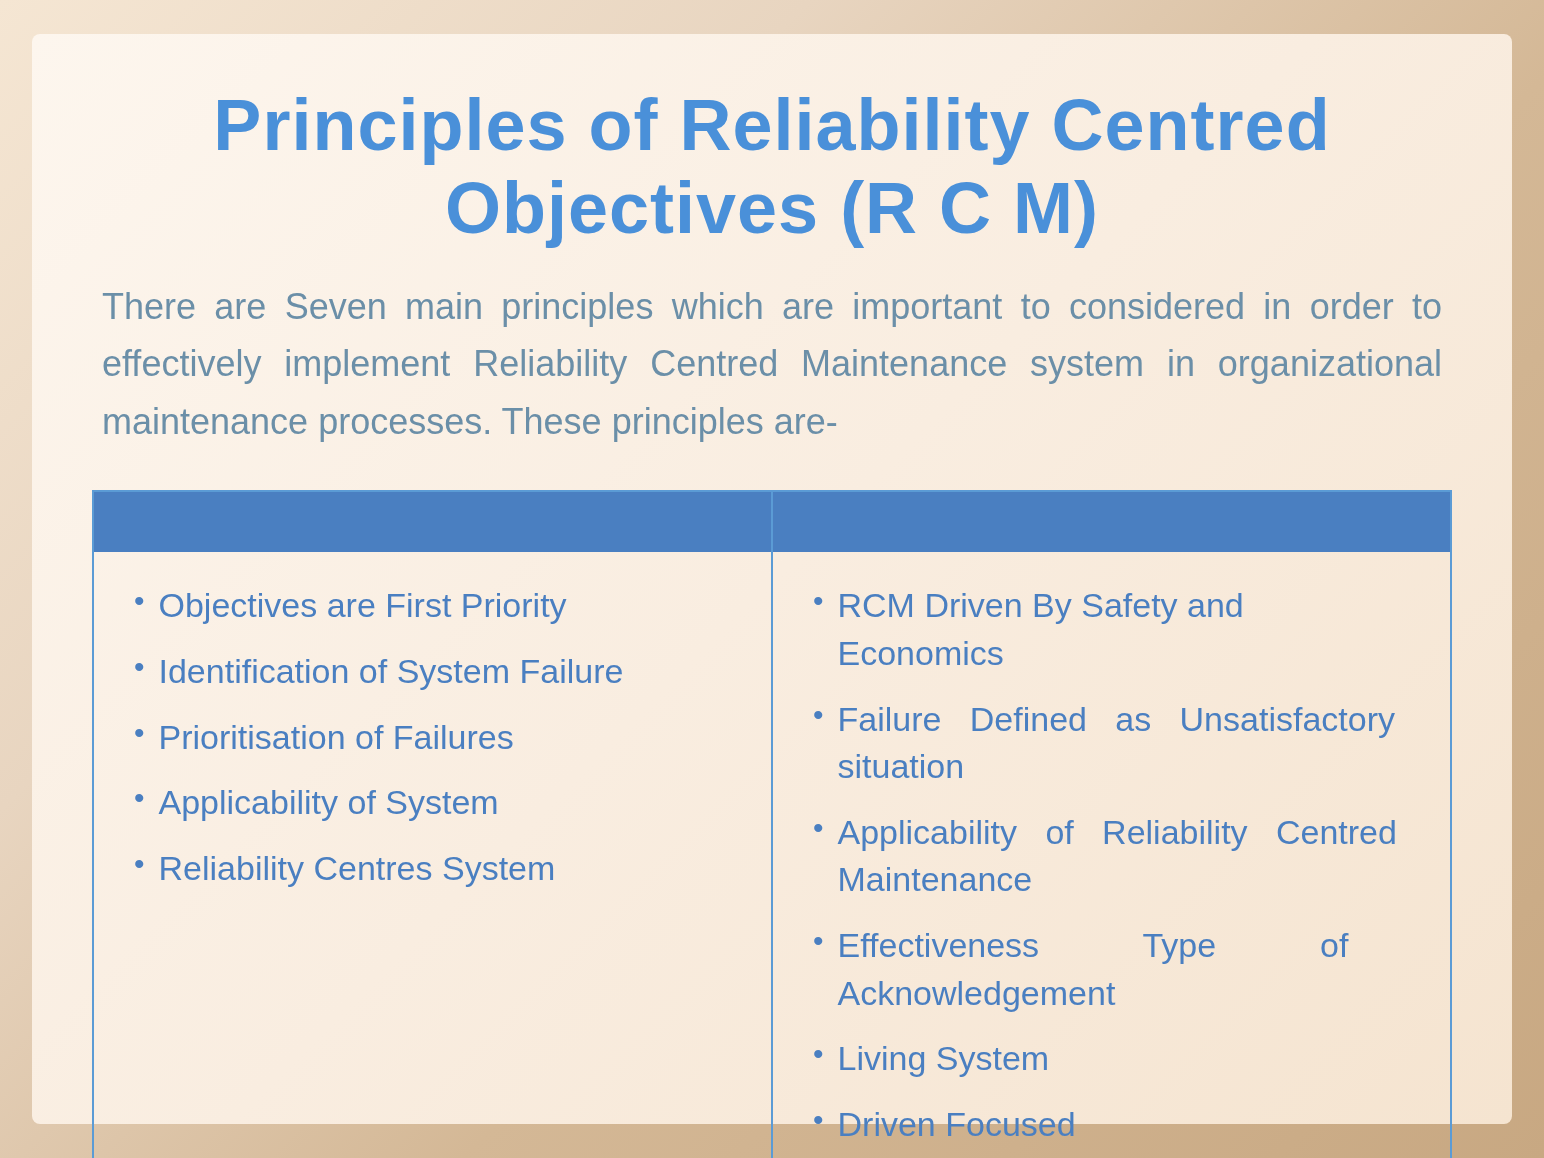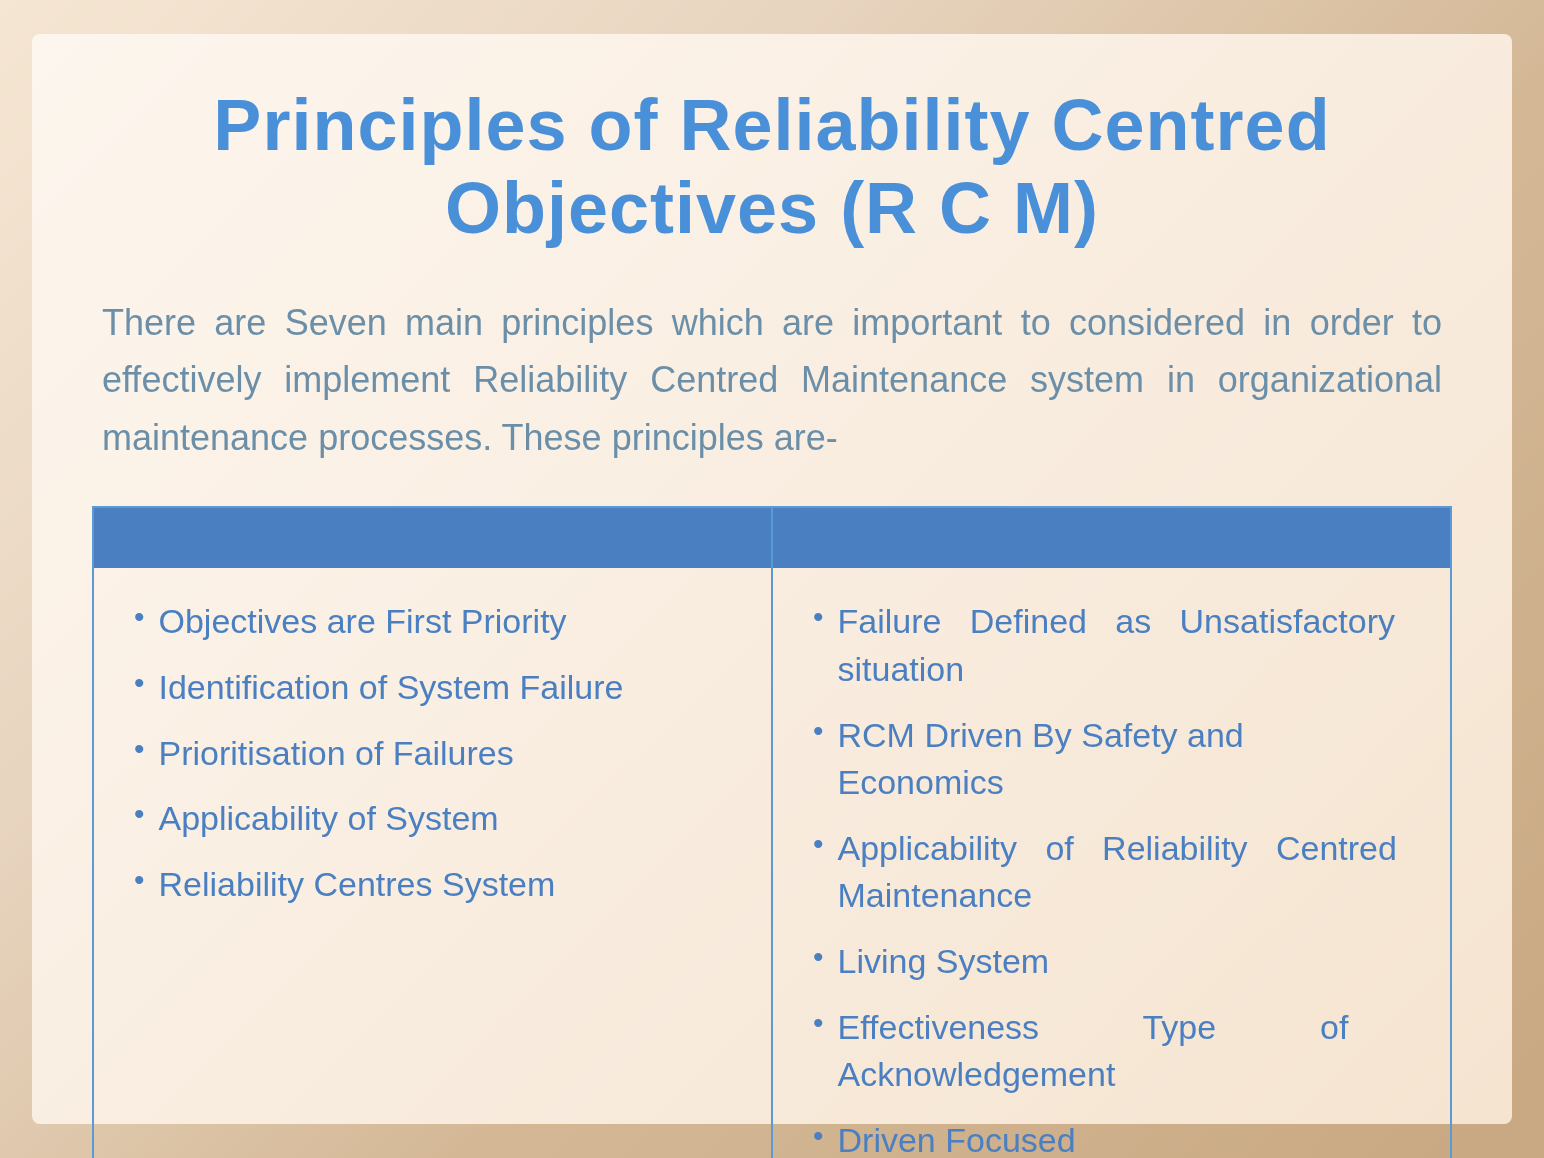--- a/index.html
+++ b/index.html
@@ -22,21 +22,21 @@
       margin: 34px auto;
       background: linear-gradient(135deg, #fdf6ee 0%, #f9ede0 50%, #f5e4d0 100%);
       border-radius: 8px;
       padding: 50px 60px 50px 60px;
       display: flex;
       flex-direction: column;
     }
 
     .title-section {
       text-align: center;
-      margin-bottom: 44px;
+      margin-bottom: 28px;
     }
 
     .main-title {
       font-size: 72px;
       font-weight: bold;
       color: #4a90d9;
       line-height: 1.15;
       letter-spacing: 1px;
     }
 
@@ -137,25 +137,25 @@
         <ul class="bullet-list">
           <li>Objectives are First Priority</li>
           <li>Identification of System Failure</li>
           <li>Prioritisation of Failures</li>
           <li>Applicability of System</li>
           <li>Reliability Centres System</li>
         </ul>
       </div>
       <div class="table-cell-right">
         <ul class="bullet-list">
+          <li>RCM Driven By Safety and Economics</li>
           <li>Failure&nbsp;&nbsp; Defined&nbsp;&nbsp; as&nbsp;&nbsp; Unsatisfactory situation</li>
-          <li>RCM Driven By Safety and Economics</li>
           <li>Applicability&nbsp;&nbsp; of&nbsp;&nbsp; Reliability&nbsp;&nbsp; Centred Maintenance</li>
+          <li>Effectiveness&nbsp;&nbsp;&nbsp;&nbsp;&nbsp;&nbsp;&nbsp;&nbsp;&nbsp;&nbsp; Type&nbsp;&nbsp;&nbsp;&nbsp;&nbsp;&nbsp;&nbsp;&nbsp;&nbsp;&nbsp; of Acknowledgement</li>
           <li>Living System</li>
-          <li>Effectiveness&nbsp;&nbsp;&nbsp;&nbsp;&nbsp;&nbsp;&nbsp;&nbsp;&nbsp;&nbsp; Type&nbsp;&nbsp;&nbsp;&nbsp;&nbsp;&nbsp;&nbsp;&nbsp;&nbsp;&nbsp; of Acknowledgement</li>
           <li>Driven Focused</li>
           <li>Screen Maintenance Type</li>
         </ul>
       </div>
     </div>
   </div>
 
 </div>
 
 </body></html>

